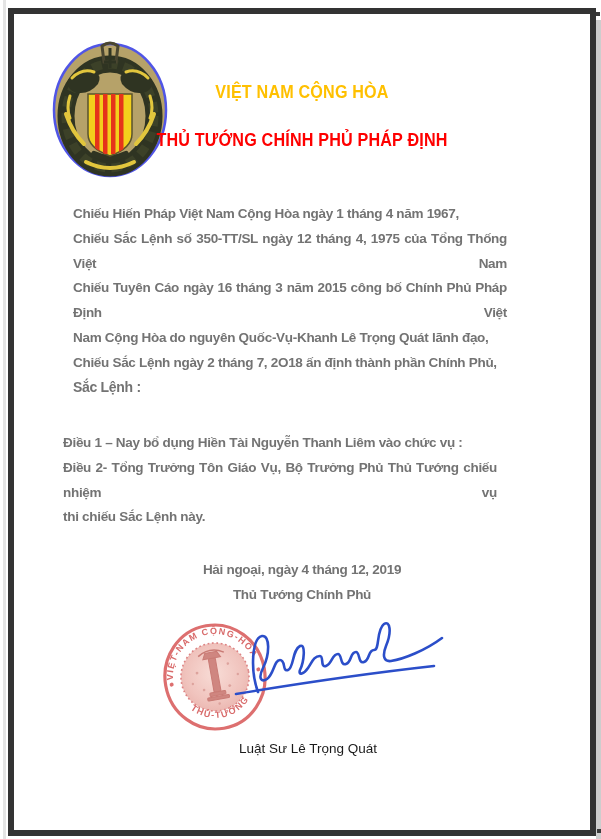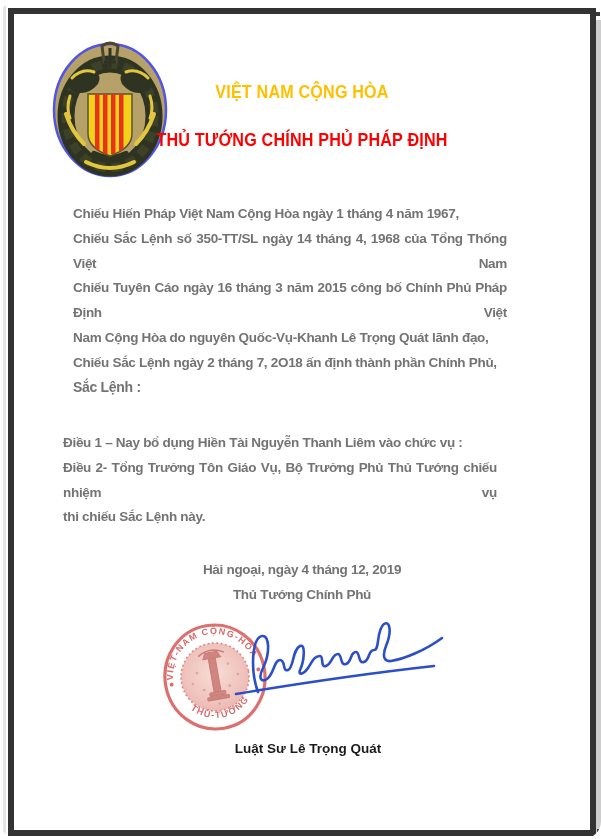--- a/index.html
+++ b/index.html
@@ -1,17 +1,17 @@
 <!DOCTYPE html>
 <html><head>
 <meta charset="utf-8">
 <style>
   html,body{margin:0;padding:0;background:#ffffff;}
   .canvas{position:relative;width:601px;height:839px;background:#ffffff;overflow:hidden;
-          font-family:"Liberation Sans",sans-serif;border-radius:18px;}
+          font-family:"Liberation Sans",sans-serif;}
   
   .left-line{position:absolute;left:3px;top:0;width:3px;height:839px;background:#e4e4e4;}
   .right-strip{position:absolute;left:596px;top:20px;width:5px;height:819px;background:#cdcdcd;}
   .dash-tr{position:absolute;left:595px;top:12px;width:5px;height:4px;background:#3a3a3a;}
   .dash-br{position:absolute;left:597px;top:829px;width:4px;height:4px;background:#3a3a3a;}
   
   .frame{position:absolute;left:8px;top:8px;width:588px;height:828px;box-sizing:border-box;
          border:6px solid #333333;background:#ffffff;}
   
   .doc-title{position:absolute;left:14px;top:81px;width:576px;text-align:center;
@@ -23,21 +23,21 @@
   .textblock{position:absolute;font-weight:bold;font-size:13.5px;color:#737373;
              letter-spacing:-0.3px;line-height:24.75px;}
   .preamble{left:73px;top:202px;width:434px;}
   .articles{left:63px;top:431px;width:434px;}
   .line{white-space:pre;}
   .line.j{white-space:normal;text-align:justify;text-align-last:justify;}
   .line.indent{padding-left:40px;}
   .line.heading{padding-right:60px;font-size:14px;}
   .closing{left:14px;top:558px;width:576px;text-align:center;}
   .signer-name{left:14px;top:741px;width:588px;text-align:center;position:absolute;
-               font-weight:bold;font-size:13.5px;color:#1b1b1b;}
+               font-weight:normal;font-size:13.5px;color:#1b1b1b;}
   .seal{position:absolute;left:162px;top:622px;}
   .signature{position:absolute;left:230px;top:610px;}
   .seal-arc-text{font-family:"Liberation Sans",sans-serif;font-weight:bold;font-size:9px;
                  letter-spacing:1.3px;fill:#d86a6a;}
 </style>
 </head>
 <body>
 
 <div class="canvas">
 
@@ -81,21 +81,21 @@
       <rect x="61" y="58" width="4.5" height="60" fill="#e5341a"></rect>
       <rect x="69" y="58" width="4.5" height="60" fill="#e5341a"></rect>
     </g>
   </svg>
 
   <div class="doc-title">VIỆT NAM CỘNG HÒA</div>
   <div class="doc-subtitle">THỦ TƯỚNG CHÍNH PHỦ PHÁP ĐỊNH</div>
 
   <div class="textblock preamble">
     <div class="line">Chiếu Hiến Pháp Việt Nam Cộng Hòa ngày 1 tháng 4 năm 1967,</div>
-    <div class="line j">Chiếu Sắc Lệnh số 350-TT/SL ngày 14 tháng 4, 1968 của Tổng Thống Việt Nam</div>
+    <div class="line j">Chiếu Sắc Lệnh số 350-TT/SL ngày 12 tháng 4, 1975 của Tổng Thống Việt Nam</div>
     <div class="line j">Chiếu Tuyên Cáo ngày 16 tháng 3  năm 2015 công bố Chính Phủ Pháp Định Việt</div>
     <div class="line">Nam Cộng Hòa do nguyên Quốc-Vụ-Khanh Lê Trọng Quát lãnh đạo,</div>
     <div class="line">Chiếu Sắc Lệnh ngày 2 tháng 7, 2O18 ấn định thành phần Chính Phủ,</div>
     <div class="line heading">Sắc Lệnh :</div>
   </div>
 
   <div class="textblock articles">
     <div class="line">Điều 1 – Nay bổ dụng Hiền Tài Nguyễn Thanh Liêm vào chức vụ :</div>
     <div class="line j">Điều 2- Tổng Trưởng Tôn Giáo Vụ, Bộ Trưởng Phủ Thủ Tướng chiếu nhiệm vụ</div>
     <div class="line">thi chiếu Sắc Lệnh này.</div>

